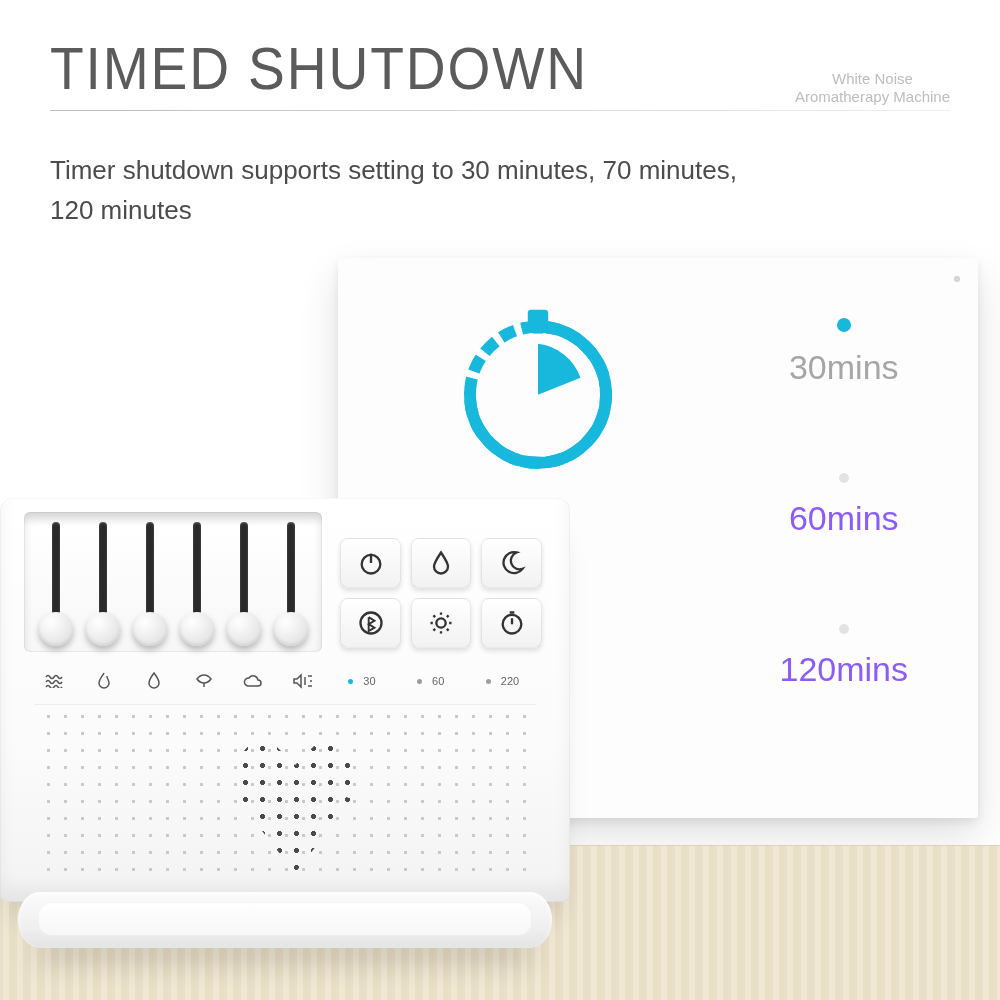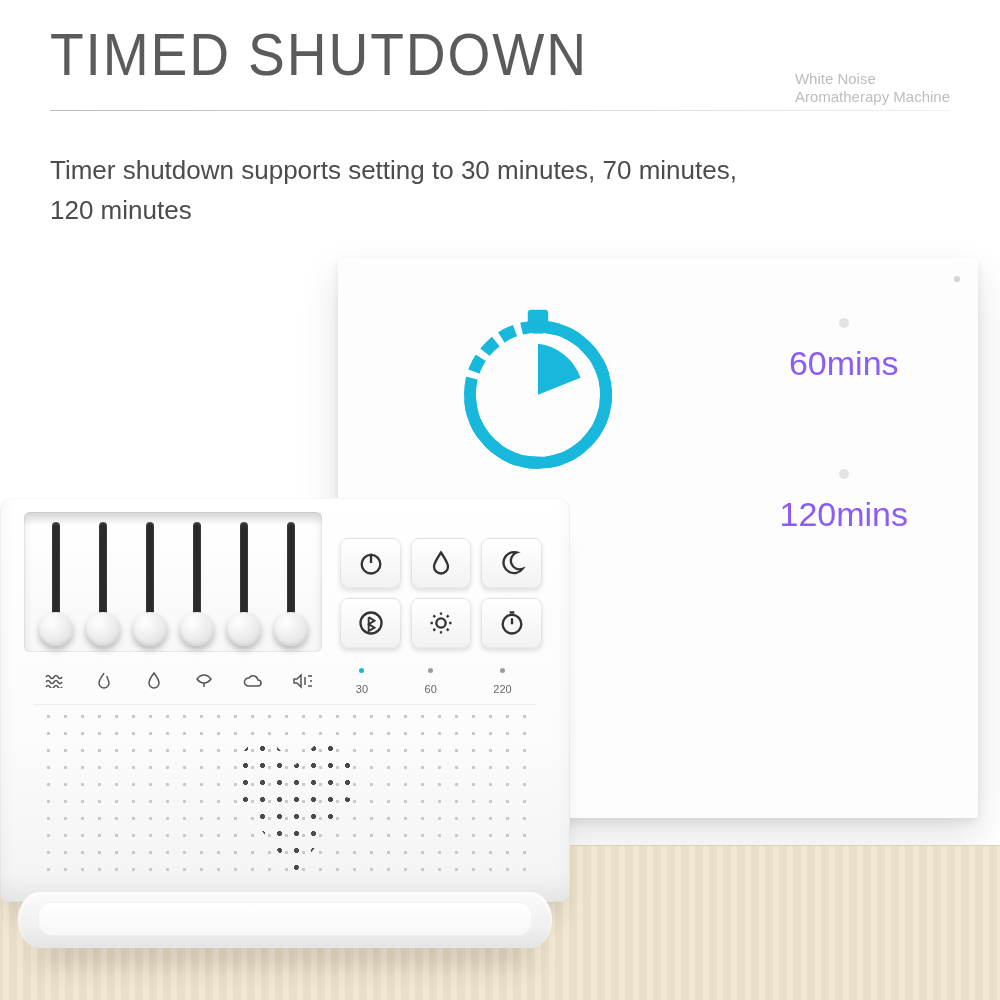--- a/index.html
+++ b/index.html
@@ -1,22 +1,22 @@
 <!DOCTYPE html>
 <html><head>
 <meta charset="utf-8">
 <style>
   *{box-sizing:border-box;margin:0;padding:0}
   body{width:1000px;height:1000px;overflow:hidden;font-family:Arial,Helvetica,sans-serif;background:#fff;position:relative}
 
   
-  .hdr{position:absolute;left:0;top:0;right:0;padding:20px 50px 0 50px}
+  .hdr{position:absolute;left:0;top:0;right:0;padding:34px 50px 0 50px}
   .title{font-size:60px;font-weight:400;letter-spacing:2px;color:#5b5b5b;font-family:"Arial Narrow",Arial,sans-serif;transform:scaleX(.92);transform-origin:left}
   .rule{position:absolute;left:50px;right:50px;top:110px;height:1px;background:linear-gradient(to right,rgba(180,180,180,.9),rgba(180,180,180,.2))}
-  .brand{position:absolute;right:50px;top:70px;text-align:left;color:#bdbdbd;font-size:15px;line-height:18px}
+  .brand{position:absolute;right:50px;top:70px;text-align:center;color:#bdbdbd;font-size:15px;line-height:18px}
   .desc{position:absolute;left:50px;top:150px;font-size:26px;color:#4c4c4c;line-height:40px;max-width:720px}
 
   
   .floor{position:absolute;left:0;right:0;bottom:0;height:155px;
     background:repeating-linear-gradient(90deg,#eadfc9 0 3px,#f1e8d4 3px 9px,#e9dec6 9px 14px),linear-gradient(#efe6d1,#efe6d1);
     border-top:1px solid #dcd2bc}
 
   
   .panel{position:absolute;right:22px;top:258px;width:640px;height:560px;background:#fdfdfd;border-radius:3px;
     box-shadow:0 18px 40px rgba(0,0,0,.12),0 4px 10px rgba(0,0,0,.08)}
@@ -49,21 +49,21 @@
 
   .keys{flex:1;display:grid;grid-template-columns:repeat(3,1fr);grid-template-rows:repeat(2,1fr);gap:10px;height:118px;padding:4px}
   .key{background:linear-gradient(180deg,#fff,#f2f2f2);border:1px solid rgba(0,0,0,.08);border-radius:8px;box-shadow:0 3px 5px rgba(0,0,0,.12),inset 0 1px 1px #fff;display:flex;align-items:center;justify-content:center}
   .key svg{width:28px;height:28px}
 
   
   .ind{position:absolute;left:30px;right:30px;top:168px;height:30px;display:flex;align-items:center}
   .ind-left{flex:1.4;display:flex;justify-content:space-around}
   .ind-left span{width:24px;height:20px;display:flex;align-items:center;justify-content:center;color:#555}
   .ind-right{flex:1;display:flex;justify-content:space-around;align-items:center;color:#666;font-size:11px}
-  .ind-right .t{display:flex;flex-direction:column;align-items:center;gap:10px}
+  .ind-right .t{display:flex;flex-direction:row;align-items:center;gap:10px}
   .ind-right .d{width:5px;height:5px;border-radius:50%;background:#9c9c9c}
 
   
   .grill{position:absolute;left:34px;right:34px;top:206px;bottom:18px;border-top:1px solid rgba(0,0,0,.06);padding-top:14px;
     background-image:radial-gradient(circle,#c8c8c8 1.4px,transparent 1.6px);background-size:17px 17px;background-position:6px 20px}
   .heart{position:absolute;left:186px;top:18px;width:150px;height:150px;
     background-image:radial-gradient(circle,#4a4a4a 2.4px,transparent 2.6px);background-size:17px 17px;
     -webkit-mask:radial-gradient(circle at 33% 32%,#000 26%,transparent 27%),radial-gradient(circle at 67% 32%,#000 26%,transparent 27%),linear-gradient(135deg,transparent 49%,#000 50%) bottom left/50% 58% no-repeat,linear-gradient(225deg,transparent 49%,#000 50%) bottom right/50% 58% no-repeat;
     mask:radial-gradient(circle at 33% 32%,#000 26%,transparent 27%),radial-gradient(circle at 67% 32%,#000 26%,transparent 27%),conic-gradient(#000,#000) bottom/100% 50% no-repeat;
     clip-path:polygon(50% 100%,6% 44%,6% 30%,20% 14%,36% 14%,50% 28%,64% 14%,80% 14%,94% 30%,94% 44%)}
@@ -86,20 +86,21 @@
     <svg viewBox="0 0 100 100">
       <circle cx="50" cy="54" r="40" fill="none" stroke="#18b7dc" stroke-width="7"></circle>
       <circle cx="50" cy="54" r="40" fill="none" stroke="#fff" stroke-width="9" stroke-dasharray="4 9" stroke-dashoffset="2" transform="rotate(-8 50 54)"></circle>
       <circle cx="50" cy="54" r="40" fill="none" stroke="#18b7dc" stroke-width="7" stroke-dasharray="190 60" stroke-linecap="butt" transform="rotate(-90 50 54)"></circle>
       <rect x="44" y="4" width="12" height="10" rx="2" fill="#18b7dc"></rect>
       <rect x="47" y="12" width="6" height="6" fill="#18b7dc"></rect>
       <path d="M50 54 L50 24 A30 30 0 0 1 75 44 Z" fill="#18b7dc"></path>
     </svg>
   </div>
   <div class="opts">
+    <div class="opt on"><span class="dot"></span><span>30mins</span></div>
     <div class="opt"><span class="dot"></span><span>60mins</span></div>
     <div class="opt"><span class="dot"></span><span>120mins</span></div>
   </div>
 </div>
 
 <div class="floor"></div>
 
 <div class="device">
   <div class="body">
     <div class="top">

